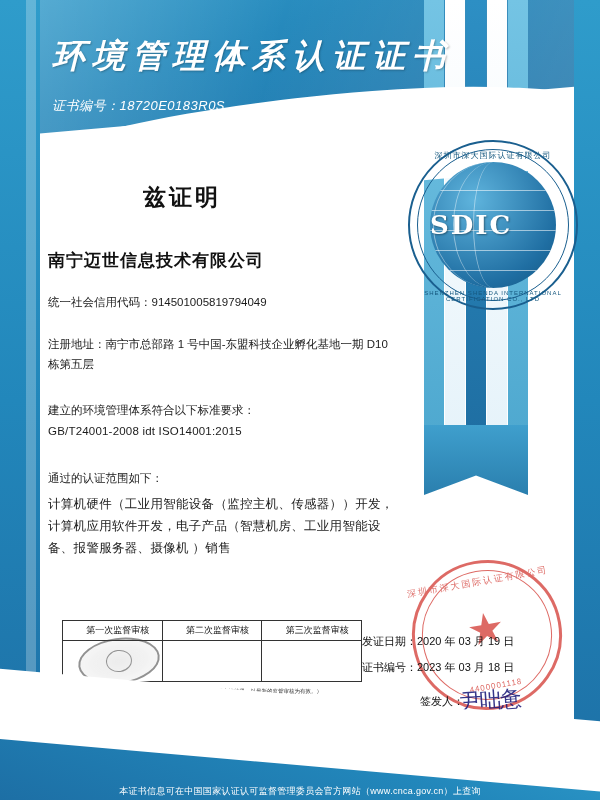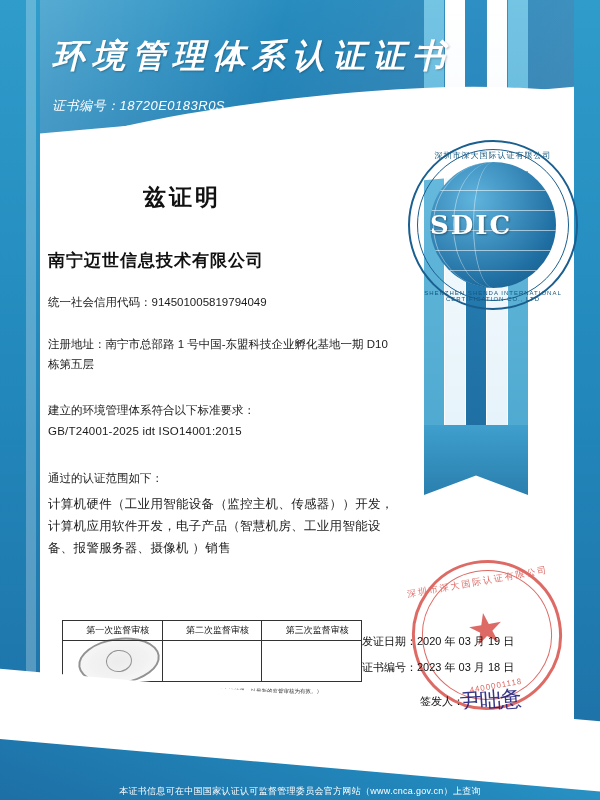--- a/index.html
+++ b/index.html
@@ -440,21 +440,21 @@
 
   <div class="body">
     <div class="hereby">兹证明</div>
     <div class="company">南宁迈世信息技术有限公司</div>
     <div class="line">统一社会信用代码：914501005819794049</div>
     <div class="line addr">注册地址：南宁市总部路 1 号中国-东盟科技企业孵化基地一期 D10</div>
     <div style="font-size:11.5px;line-height:20px;">栋第五层</div>
 
     <div class="block">
       <div>建立的环境管理体系符合以下标准要求：</div>
-      <div class="std">GB/T24001-2025 idt ISO14001:2015</div>
+      <div class="std">GB/T24001-2008 idt ISO14001:2015</div>
     </div>
 
     <div class="scope">
       <div>通过的认证范围如下：</div>
       <div class="scope-body">计算机硬件（工业用智能设备（监控主机、传感器））开发，</div>
       <div class="scope-body" style="margin-top:0">计算机应用软件开发，电子产品（智慧机房、工业用智能设</div>
       <div class="scope-body" style="margin-top:0">备、报警服务器、摄像机 ）销售</div>
     </div>
   </div>
 

